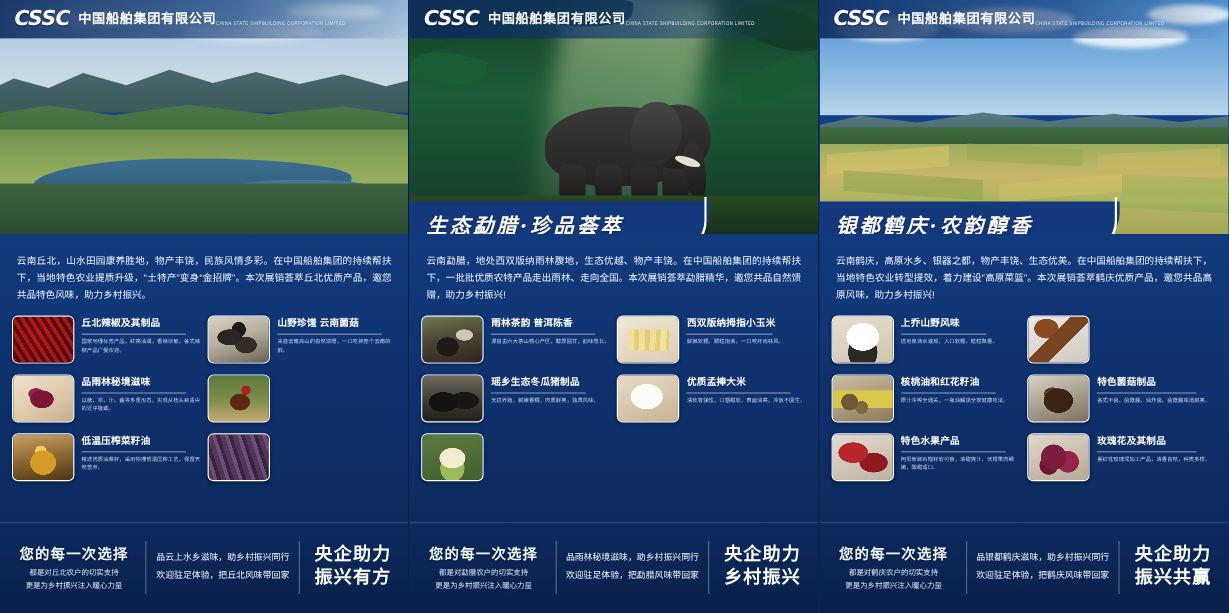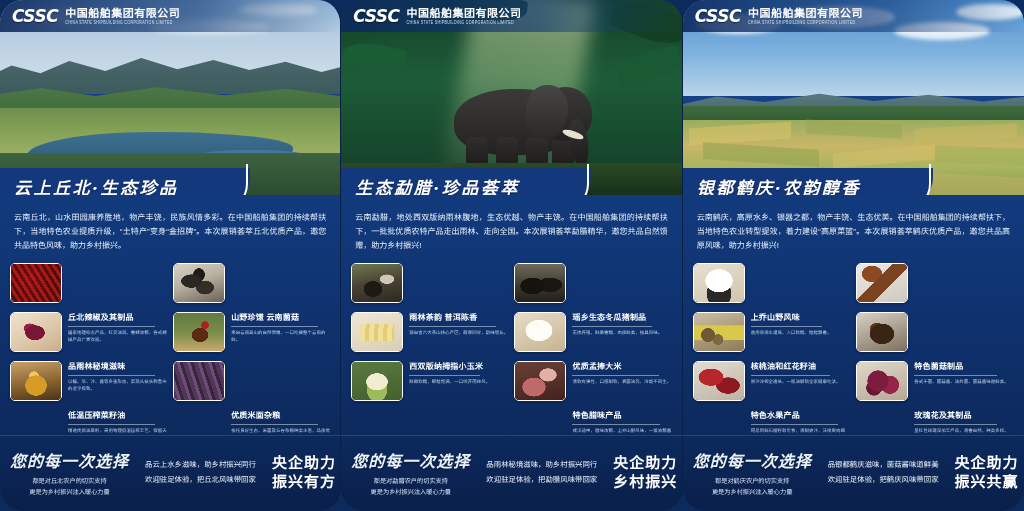--- a/index.html
+++ b/index.html
@@ -14,21 +14,20 @@
     width: 1024px; height: 511px;
     display: flex;
     position: relative;
   }
   .panel {
     width: 341.33px; height: 511px;
     position: relative;
     overflow: hidden;
     background: linear-gradient(180deg,#16468f 0%, #123c80 35%, #0e2f69 70%, #0b2450 100%);
     border-right: 1px solid #0a1f45;
-    border-radius: 23px;
   }
   .panel:last-child { border-right: none; }
 
   
   .hero {
     position: relative;
     height: 195px;
     overflow: hidden;
   }
   .hero-img { position: absolute; inset: 0; }
@@ -95,21 +94,21 @@
     position:absolute; left:0; right:0; top:0; height:32px;
     background: linear-gradient(90deg, rgba(11,40,92,.88) 0%, rgba(18,58,118,.62) 58%, rgba(20,62,122,0) 100%);
     display:flex; align-items:center; gap:7px; padding-left:12px; z-index:4;
   }
   .cssc-mark {
     font-family: "DejaVu Sans", sans-serif;
     font-weight: 900; font-size: 17px; letter-spacing: -0.5px;
     color: #ffffff; font-style: italic;
     text-shadow: 0 1px 1px rgba(0,0,0,.5);
   }
-  .cssc-cn { display:flex; flex-direction:column; line-height:1; }
+  .cssc-cn { display:flex; flex-direction:row; line-height:1;align-items:flex-end; }
   .cssc-cn .cn { font-size: 11px; font-weight:700; color:#fff; letter-spacing:.5px; }
   .cssc-cn .en { font-size: 3.6px; color:#cfe0f2; letter-spacing:.35px; margin-top:2px; transform: scaleY(1.25); transform-origin: left top;}
 
   
   .ribbon {
     position:absolute; left:0; top:168px; width:250px; height:36px;
     background:#14387c; z-index:5;
     border-radius: 0 0 26px 0;
     display:flex; align-items:center;
   }
@@ -137,41 +136,41 @@
     display:grid; grid-template-columns:1fr 1fr;
     gap:5px 6px; padding:2px 10px 0 10px;
   }
   .card { display:flex; gap:6px; align-items:flex-start; height:44px; }
   .thumb {
     width:52px; height:40px; flex:none; border-radius:5px;
     border:1.5px solid #ffffff; overflow:hidden; position:relative;
     box-shadow:0 1px 3px rgba(0,0,0,.35);
   }
   .ti { position:absolute; inset:0; }
-  .card-txt { padding-top:3px; min-width:0;margin-top:48px; }
+  .card-txt { padding-top:3px; min-width:0; }
   .card-title {
     color:#ffffff; font-size:8px; font-weight:700; white-space:nowrap;
     letter-spacing:.2px; line-height:1.1;
   }
   .rule { height:1px; background:rgba(255,255,255,.45); margin:3px 0 3px 0; width:88%; }
   .card-desc {
     color:#bcd3ea; font-size:4.4px; line-height:1.55; letter-spacing:.1px;
   }
 
   
   .footer {
     position:absolute; left:0; right:0; bottom:0; height:76px;
     background: linear-gradient(180deg,#0c2a5f 0%, #0a1f49 100%);
     display:flex; align-items:center; padding:0 10px;
   }
   .foot-top-line { position:absolute; left:0; right:0; top:0; height:1px; background:rgba(255,255,255,.12); }
   .f-col1 { width:120px; text-align:center; }
   .f-script {
-    color:#eaf2fb; font-size:16px; font-family:"DejaVu Serif","Liberation Serif",serif;
-    font-style:italic; font-weight:700; letter-spacing:1px; white-space:nowrap;
+    color:#eaf2fb; font-size:12px; font-family:"DejaVu Serif","Liberation Serif",serif;
+    font-weight:700; letter-spacing:1px; white-space:nowrap;
     text-shadow:0 1px 2px rgba(0,0,0,.4);
   }
   .f-sub { color:#d5e3f4; font-size:6.2px; line-height:1.7; margin-top:4px; white-space:nowrap; }
   .f-div { width:1px; height:44px; background:rgba(255,255,255,.3); margin:0 8px; }
   .f-col2 { flex:1; text-align:center; }
   .f-line { color:#eef4fc; font-size:7.4px; line-height:2.0; white-space:nowrap; }
   .f-col3 { width:84px; text-align:center; }
   .f-big { color:#ffffff; font-size:15px; font-weight:700; line-height:1.25; letter-spacing:1px; white-space:nowrap; }
 </style>
 </head>
@@ -193,23 +192,20 @@
         <div class="lake1b"></div>
         <div class="fg1"></div>
       </div>
       <div class="logobar">
         <span class="cssc-mark">CSSC</span>
         <span class="cssc-cn">
           <span class="cn">中国船舶集团有限公司</span>
           <span class="en">CHINA STATE SHIPBUILDING CORPORATION LIMITED</span>
         </span>
       </div>
-      <div class="ribbon">
-        <span class="ribbon-text">云上丘北·生态珍品</span>
-      </div>
     </div>
 
     <div class="intro">云南丘北，山水田园康养胜地，物产丰饶，民族风情多彩。在中国船舶集团的持续帮扶下，当地特色农业提质升级，“土特产”变身“金招牌”。本次展销荟萃丘北优质产品，邀您共品特色风味，助力乡村振兴。</div>
 
     <div class="grid">
       <div class="card">
         <div class="thumb">
           <div class="ti" style="background:radial-gradient(circle at 40% 40%,#8d1414,#4a0b0b 70%),linear-gradient(135deg,#a52020,#5d0f0f);"></div>
           <div class="ti" style="background:repeating-linear-gradient(58deg,rgba(200,30,30,.85) 0 3px,rgba(90,10,10,.7) 3px 6px);opacity:.8;"></div>
         </div>
@@ -255,25 +251,20 @@
         <div class="card-txt">
           <div class="card-title">低温压榨菜籽油</div>
           <div class="rule"></div>
           <div class="card-desc">精选优质油菜籽，采用物理低温压榨工艺，保留天然营养。</div>
         </div>
       </div>
       <div class="card">
         <div class="thumb">
           <div class="ti" style="background:linear-gradient(150deg,#b9b49f 0%,#8e8a74 100%);"></div>
           <div class="ti" style="background:repeating-linear-gradient(72deg,#4a2d55 0 4px,#6b4477 4px 7px,#2e1b36 7px 10px);opacity:.92;"></div>
-        </div>
-        <div class="card-txt">
-          <div class="card-title">优质米面杂粮</div>
-          <div class="rule"></div>
-          <div class="card-desc">依托良好生态，米面及五谷杂粮种类丰富，品质优良。</div>
         </div>
       </div>
     </div>
 
     <div class="footer">
       <div class="foot-top-line"></div>
       <div class="f-col1">
         <div class="f-script">您的每一次选择</div>
         <div class="f-sub">都是对丘北农户的切实支持</div>
         <div class="f-sub" style="margin-top:0">更是为乡村振兴注入暖心力量</div>
@@ -335,66 +326,55 @@
           <div class="ti" style="background:radial-gradient(ellipse at 42% 66%,#1d1a14 0 22%,transparent 23%),radial-gradient(ellipse at 70% 40%,#cfc6b4 0 14%,transparent 15%);"></div>
         </div>
         <div class="card-txt">
           <div class="card-title">雨林茶韵 普洱陈香</div>
           <div class="rule"></div>
           <div class="card-desc">源自古六大茶山核心产区，醇厚回甘，韵味悠长。</div>
         </div>
       </div>
       <div class="card">
         <div class="thumb">
+          <div class="ti" style="background:linear-gradient(160deg,#efe7d6 0%,#d9cdb4 100%);"></div>
+          <div class="ti" style="background:repeating-linear-gradient(92deg,#f2df9a 0 5px,#e3cd79 5px 9px);clip-path:inset(28% 16% 26% 16% round 3px);"></div>
+        </div>
+        <div class="card-txt">
+          <div class="card-title">西双版纳拇指小玉米</div>
+          <div class="rule"></div>
+          <div class="card-desc">鲜嫩软糯，颗粒饱满，一口咬开雨林风。</div>
+        </div>
+      </div>
+      <div class="card">
+        <div class="thumb">
           <div class="ti" style="background:linear-gradient(180deg,#6e6a5c 0%,#3a372f 60%,#211f1a 100%);"></div>
           <div class="ti" style="background:radial-gradient(ellipse at 35% 58%,#15130f 0 26%,transparent 27%),radial-gradient(ellipse at 70% 55%,#1a1713 0 24%,transparent 25%);"></div>
         </div>
         <div class="card-txt">
           <div class="card-title">瑶乡生态冬瓜猪制品</div>
           <div class="rule"></div>
           <div class="card-desc">无抗养殖，鲜嫩香糯，肉质鲜美，独具风味。</div>
         </div>
       </div>
       <div class="card">
         <div class="thumb">
-          <div class="ti" style="background:linear-gradient(160deg,#efe7d6 0%,#d9cdb4 100%);"></div>
-          <div class="ti" style="background:repeating-linear-gradient(92deg,#f2df9a 0 5px,#e3cd79 5px 9px);clip-path:inset(28% 16% 26% 16% round 3px);"></div>
-        </div>
-        <div class="card-txt">
-          <div class="card-title">西双版纳拇指小玉米</div>
-          <div class="rule"></div>
-          <div class="card-desc">鲜嫩软糯，颗粒饱满，一口咬开雨林风。</div>
-        </div>
-      </div>
-      <div class="card">
-        <div class="thumb">
           <div class="ti" style="background:linear-gradient(160deg,#e6dcc9 0%,#c8b391 100%);"></div>
           <div class="ti" style="background:radial-gradient(ellipse at 48% 46%,#fdfcf7 0 36%,transparent 37%);"></div>
         </div>
         <div class="card-txt">
           <div class="card-title">优质孟捧大米</div>
           <div class="rule"></div>
           <div class="card-desc">清软有弹性，口感甜软，表面油亮，冷饭不回生。</div>
         </div>
       </div>
       <div class="card">
         <div class="thumb">
           <div class="ti" style="background:linear-gradient(170deg,#5b7a3e 0%,#44602f 100%);"></div>
           <div class="ti" style="background:radial-gradient(ellipse at 50% 52%,#f3ecd0 0 30%,transparent 31%),radial-gradient(ellipse at 50% 74%,#9cbb5a 0 28%,transparent 29%);"></div>
-        </div>
-      </div>
-      <div class="card">
-        <div class="thumb">
-          <div class="ti" style="background:linear-gradient(170deg,#6a4038 0%,#43231d 100%);"></div>
-          <div class="ti" style="background:radial-gradient(ellipse at 38% 66%,#c06a68 0 26%,transparent 27%),radial-gradient(ellipse at 66% 34%,#e3b0a6 0 18%,transparent 19%);"></div>
-        </div>
-        <div class="card-txt">
-          <div class="card-title">特色腊味产品</div>
-          <div class="rule"></div>
-          <div class="card-desc">成汉适中，腊味浓郁，上乔山野风味，一饭浓郁酱香。</div>
         </div>
       </div>
     </div>
 
     <div class="footer">
       <div class="foot-top-line"></div>
       <div class="f-col1">
         <div class="f-script">您的每一次选择</div>
         <div class="f-sub">都是对勐腊农户的切实支持</div>
         <div class="f-sub" style="margin-top:0">更是为乡村振兴注入暖心力量</div>
@@ -513,21 +493,21 @@
 
     <div class="footer">
       <div class="foot-top-line"></div>
       <div class="f-col1">
         <div class="f-script">您的每一次选择</div>
         <div class="f-sub">都是对鹤庆农户的切实支持</div>
         <div class="f-sub" style="margin-top:0">更是为乡村振兴注入暖心力量</div>
       </div>
       <div class="f-div"></div>
       <div class="f-col2">
-        <div class="f-line">品银都鹤庆滋味，菌菇酱味道鲜美</div>
+        <div class="f-line">品银都鹤庆滋味，助乡村振兴同行</div>
         <div class="f-line">欢迎驻足体验，把鹤庆风味带回家</div>
       </div>
       <div class="f-div"></div>
       <div class="f-col3">
         <div class="f-big">央企助力</div>
         <div class="f-big">振兴共赢</div>
       </div>
     </div>
   </div>
 

